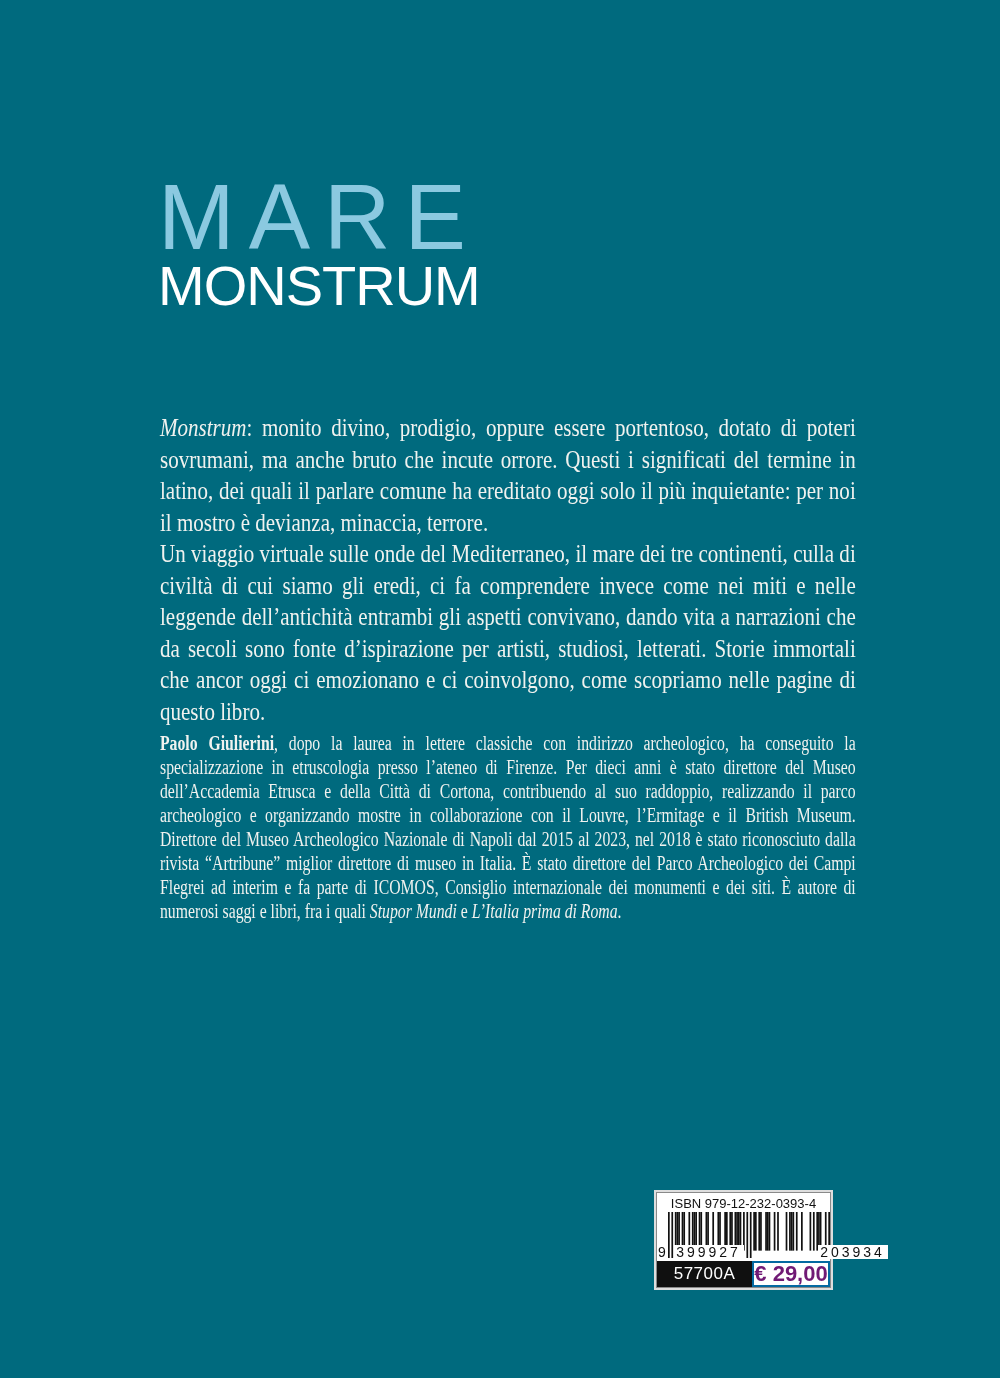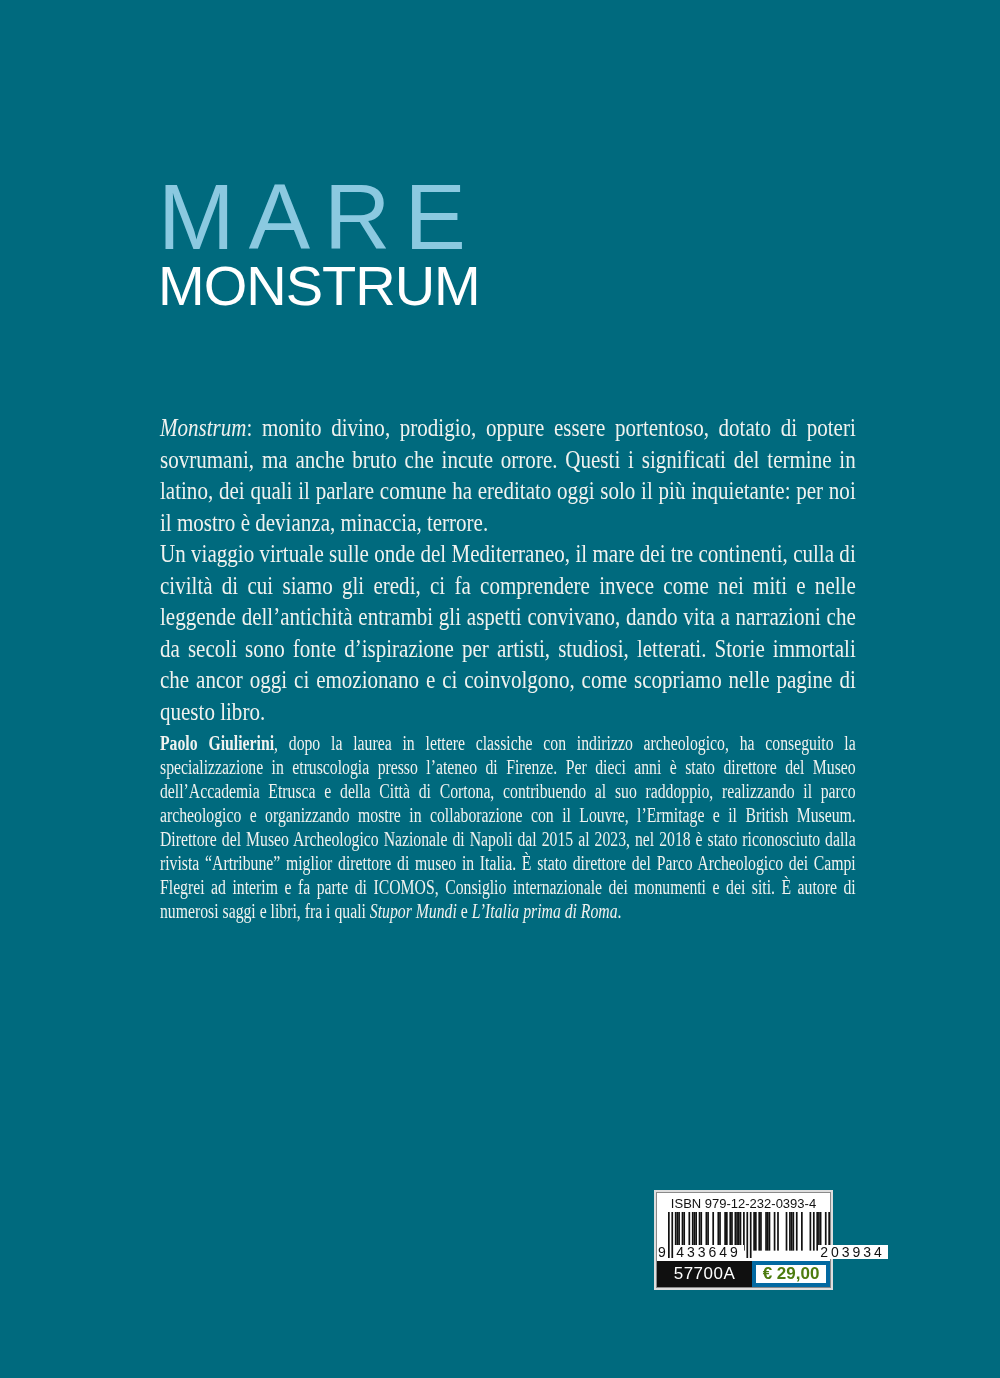--- a/index.html
+++ b/index.html
@@ -63,24 +63,24 @@
   .bc-d-lead{left:0;width:9px;background:transparent;}
   .bc-g1{left:16px;width:70px;letter-spacing:3px;}
   .bc-g2{left:112px;width:70px;letter-spacing:3px;margin-left:48px;}
   .bottom-row{margin-top:auto;display:flex;height:26px;}
   .code-cell{
     width:95px;background:#101010;color:#ffffff;
     display:flex;align-items:center;justify-content:center;
     font-weight:400;font-size:17px;letter-spacing:.5px;
   }
   .price-cell{
-    flex:1;background:#ffffff;color:#4d7c0f;
-    border:4px solid #0369a1;box-sizing:border-box;
+    flex:1;background:#ffffff;color:#701a75;
+    border:2px solid #0369a1;box-sizing:border-box;
     display:flex;align-items:center;justify-content:center;
-    font-weight:700;font-size:17px;
+    font-weight:700;font-size:22px;
   }
 </style>
 </head>
 <body>
 
 <div class="cover">
 
   <div class="logo">
     <div class="logo-mare">MARE</div>
     <div class="logo-monstrum">MONSTRUM</div>
@@ -145,21 +145,21 @@
           <rect x="78" y="0" width="1" height="42"></rect>
           <rect x="83" y="0" width="1" height="42"></rect>
           <rect x="85" y="0" width="1" height="42"></rect>
           <rect x="87" y="0" width="1" height="42"></rect>
           <rect x="88" y="0" width="1" height="42"></rect>
           <rect x="89" y="0" width="1" height="42"></rect>
           <rect x="92" y="0" width="1" height="50"></rect>
           <rect x="94" y="0" width="1" height="50"></rect>
         </svg>
       <span class="bc-digits bc-d-lead">9</span>
-      <span class="bc-digits bc-g1">433649</span>
+      <span class="bc-digits bc-g1">399927</span>
       <span class="bc-digits bc-g2">203934</span>
     </div>
     <div class="bottom-row">
       <div class="code-cell">57700A</div>
       <div class="price-cell">€ 29,00</div>
     </div>
   </div>
 
 </div>
 

